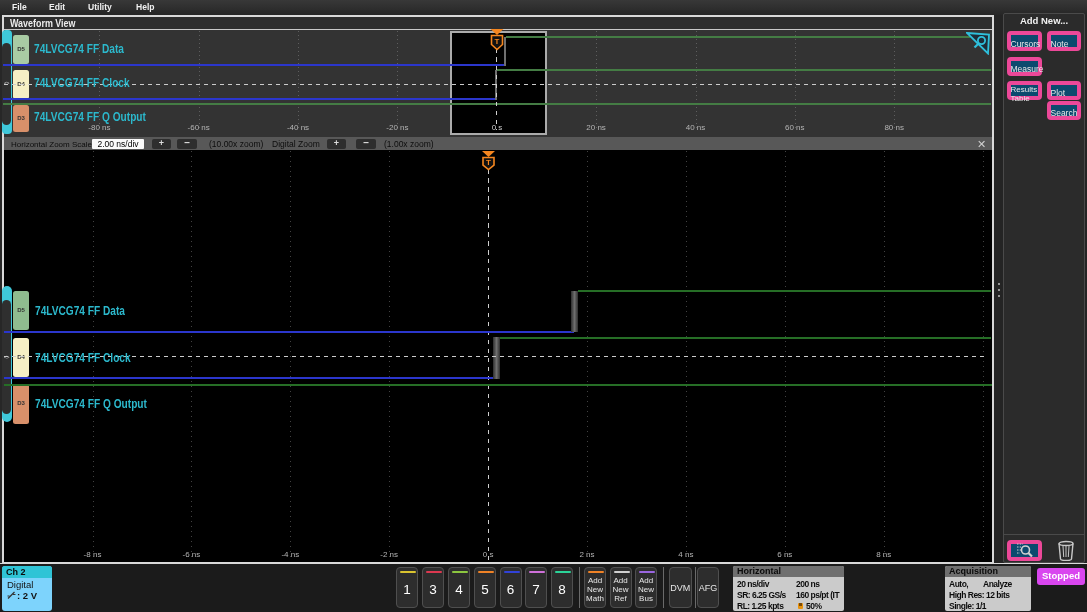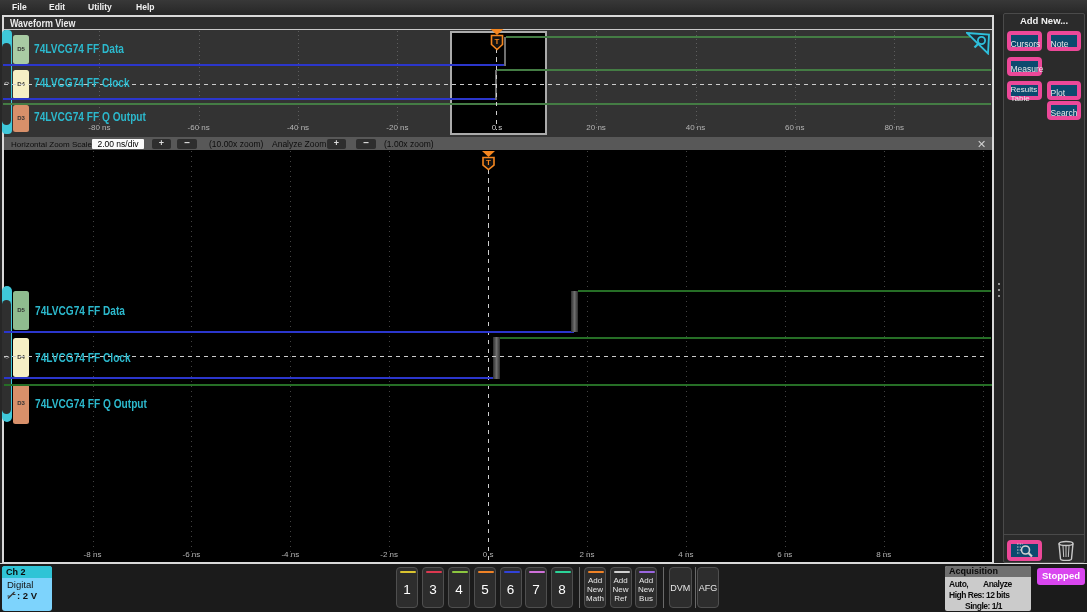--- a/index.html
+++ b/index.html
@@ -98,21 +98,21 @@
   <span class="chlbl" style="left:34px;top:43px;">74LVCG74 FF Data</span>
   <span class="chlbl" style="left:34px;top:77px;">74LVCG74 FF Clock</span>
   <span class="chlbl" style="left:34px;top:111px;">74LVCG74 FF Q Output</span>
 
   <div class="abs" style="left:4px;top:137px;width:988px;height:13px;background:#585858;"></div>
   <span class="abs" style="left:11px;top:139.5px;font-size:8px;color:#0d0d0d;">Horizontal Zoom Scale</span>
   <div class="abs" style="left:92px;top:138.5px;width:52px;height:10px;background:#fbfbfb;border-radius:1px;text-align:center;font-size:8.5px;color:#000;line-height:10px;">2.00 ns/div</div>
   <div class="abs" style="left:152px;top:139px;width:19px;height:9.5px;background:#2e2e2e;border-radius:2px;color:#dcdcdc;text-align:center;line-height:8.5px;font-size:9px;font-weight:bold;">+</div>
   <div class="abs" style="left:177px;top:139px;width:20px;height:9.5px;background:#2e2e2e;border-radius:2px;color:#dcdcdc;text-align:center;line-height:8px;font-size:10px;font-weight:bold;">–</div>
   <span class="abs" style="left:209px;top:139px;font-size:8.5px;color:#0d0d0d;">(10.00x zoom)</span>
-  <span class="abs" style="left:272px;top:139px;font-size:8.5px;color:#0d0d0d;">Analyze Zoom</span>
+  <span class="abs" style="left:272px;top:139px;font-size:8.5px;color:#0d0d0d;">Digital Zoom</span>
   <div class="abs" style="left:327px;top:139px;width:19px;height:9.5px;background:#2e2e2e;border-radius:2px;color:#dcdcdc;text-align:center;line-height:8.5px;font-size:9px;font-weight:bold;">+</div>
   <div class="abs" style="left:356px;top:139px;width:20px;height:9.5px;background:#2e2e2e;border-radius:2px;color:#dcdcdc;text-align:center;line-height:8px;font-size:10px;font-weight:bold;">–</div>
   <span class="abs" style="left:384px;top:139px;font-size:8.5px;color:#0d0d0d;">(1.00x zoom)</span>
   <span class="abs" style="left:977px;top:137.5px;font-size:11px;color:#d0d0d0;">✕</span>
 
   <div class="abs" style="left:4px;top:150px;width:988px;height:412px;background:#000;"></div>
   <div id="maingrid">
       <div class="vdotk" style="left:92.5px;top:151px;height:410px;"></div>
       <div class="vdotk" style="left:191.4px;top:151px;height:410px;"></div>
       <div class="vdotk" style="left:290.3px;top:151px;height:410px;"></div>
@@ -219,28 +219,39 @@
         <div style="position:absolute;left:0;right:0;top:8px;font-size:8px;line-height:9px;color:#e6e6e6;">Add<br>New<br>Bus</div>
       </div>
       <div class="btn" style="left:669px;top:567px;width:22.5px;height:41px;line-height:41px;font-size:9px;">DVM</div>
       <div class="btn" style="left:697px;top:567px;width:22px;height:41px;line-height:41px;font-size:9px;">AFG</div>
     </div>
 
   <div class="sep" style="left:579px;"></div>
   <div class="sep" style="left:662.5px;"></div>
   <div class="sep" style="left:694.5px;"></div>
 
+  <div class="pnl" style="left:733px;width:111px;">
+    <div class="pnlhdr">Horizontal</div>
+    <span class="ptxt" style="left:4px;top:13px;">20 ns/div</span>
+    <span class="ptxt" style="left:63px;top:13px;">200 ns</span>
+    <span class="ptxt" style="left:4px;top:24px;">SR: 6.25 GS/s</span>
+    <span class="ptxt" style="left:63px;top:24px;">160 ps/pt (IT</span>
+    <span class="ptxt" style="left:4px;top:35px;">RL: 1.25 kpts</span>
+    <div style="position:absolute;left:65px;top:37px;width:5px;height:6px;background:#e8920c;border-radius:1px;"></div>
+      <div style="position:absolute;left:66px;top:37px;width:3px;height:3px;background:#7a4a06;"></div>
+    <span class="ptxt" style="left:73px;top:35px;">50%</span>
+  </div>
 
 
   <div class="pnl" style="left:945px;width:85.5px;">
     <div class="pnlhdr">Acquisition</div>
     <span class="ptxt" style="left:4px;top:13px;">Auto,</span>
     <span class="ptxt" style="left:38px;top:13px;">Analyze</span>
     <span class="ptxt" style="left:4px;top:24px;">High Res: 12 bits</span>
-    <span class="ptxt" style="left:20px;top:35px;">Single: 1/1</span>
+    <span class="ptxt" style="left:4px;top:35px;">Single: 1/1</span>
   </div>
 
   <div class="abs" style="left:1037px;top:568px;width:48px;height:16.5px;background:#d946ef;border-radius:3px;color:#fff;font-size:9.5px;font-weight:bold;text-align:center;line-height:16.5px;">Stopped</div>
 
   <div class="abs" style="left:1003px;top:13px;width:82px;height:550px;border:1px solid #4a4a4a;border-radius:2px;box-sizing:border-box;background:#2b2b2b;"></div>
   <span class="abs" style="left:1003px;top:15px;width:82px;text-align:center;font-size:9.5px;font-weight:bold;color:#f2f2f2;">Add New...</span>
   <div class="rbtn" style="left:1006.5px;top:30.5px;width:35px;height:20px;line-height:18px;">Cursors</div>
   <div class="rbtn" style="left:1046.5px;top:30.5px;width:34.5px;height:20px;line-height:18px;">Note</div>
   <div class="rbtn" style="left:1006.5px;top:56.5px;width:35px;height:19px;line-height:17px;">Measure</div>
   <div class="rbtn" style="left:1046.5px;top:56.5px;width:34.5px;height:19px;line-height:17px;margin-top:44px;">Search</div>

